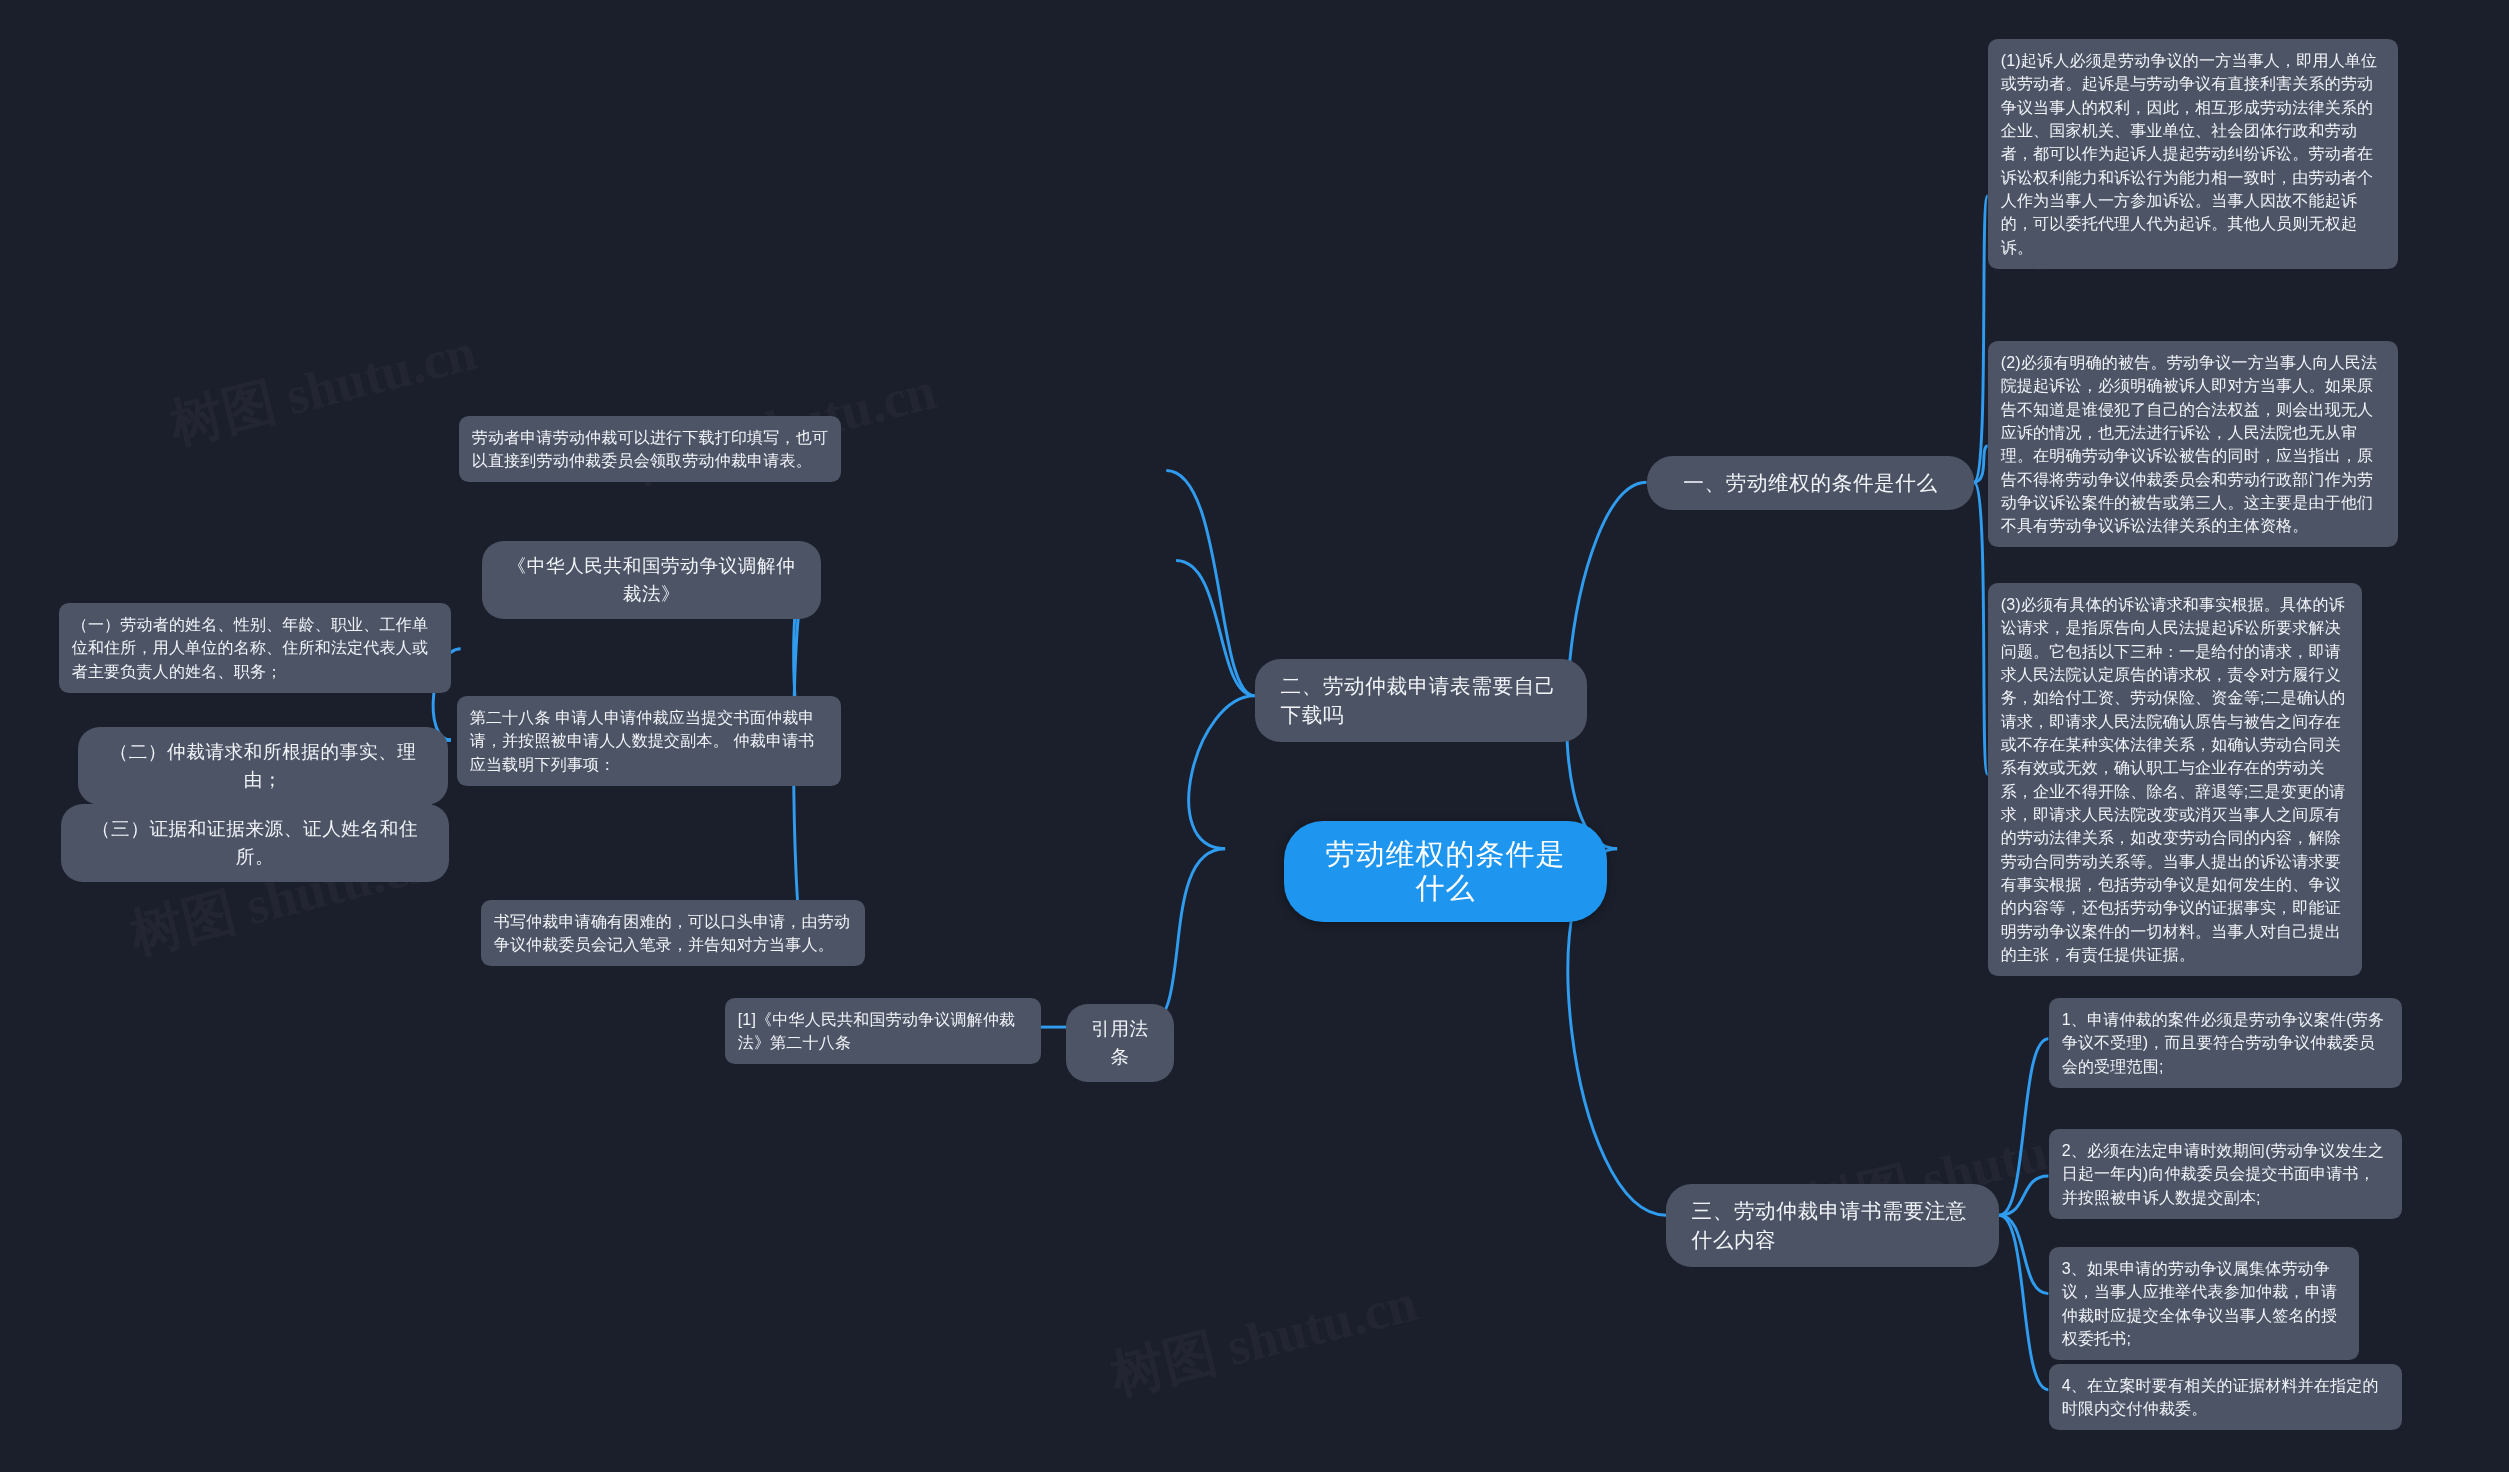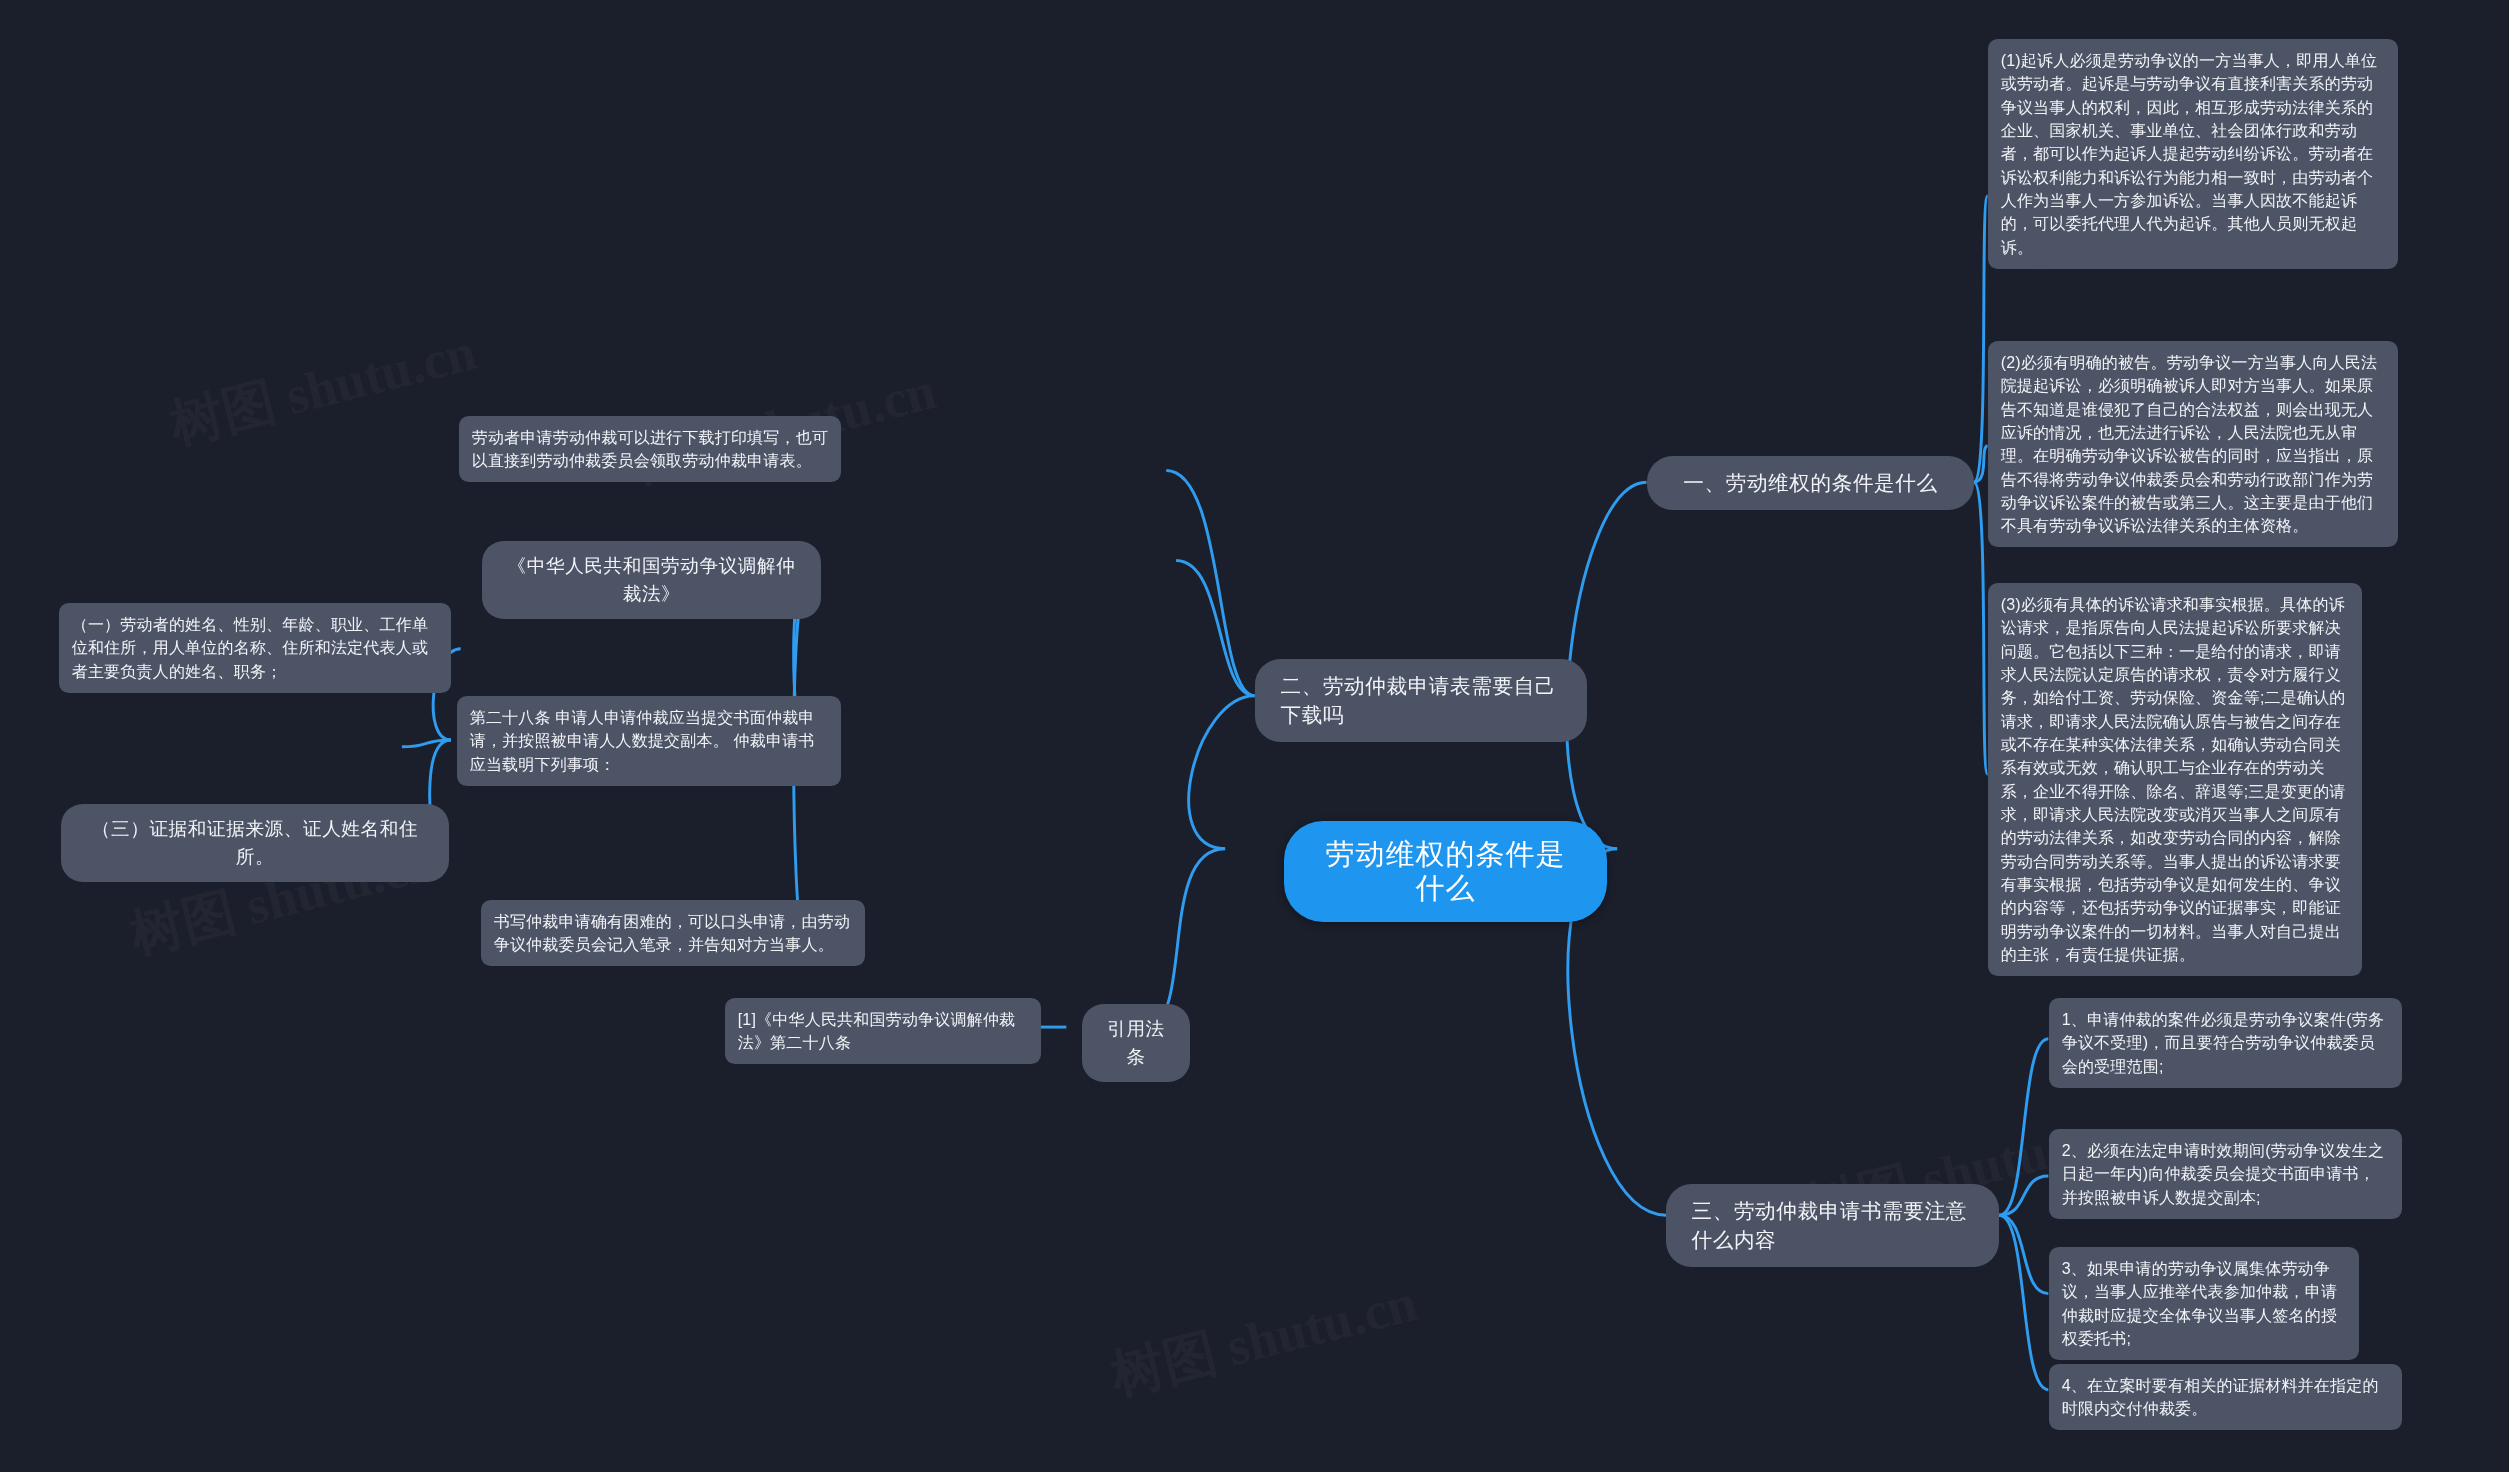--- a/index.html
+++ b/index.html
@@ -164,26 +164,29 @@
   </div>
 
   <div class="node dense" style="left:457px; top:900px; width:384px;margin-left:24px;">
     <span>书写仲裁申请确有困难的，可以口头申请，由劳动争议仲裁委员会记入笔录，并告知对方当事人。</span>
   </div>
 
   <div class="node dense" style="left:59px; top:603px; width:392px;">
     <span>（一）劳动者的姓名、性别、年龄、职业、工作单位和住所，用人单位的名称、住所和法定代表人或者主要负责人的姓名、职务；</span>
   </div>
 
+  <div class="node tiny" style="left:78px; top:727px; width:370px;">
+    <span>（二）仲裁请求和所根据的事实、理由；</span>
+  </div>
 
   <div class="node tiny" style="left:61px; top:804px; width:388px;text-align:center;">
     <span>（三）证据和证据来源、证人姓名和住所。</span>
   </div>
 
-  <div class="node tiny" style="left:1066px; top:1004px; width:108px;margin-left:16px;">
+  <div class="node tiny" style="left:1066px; top:1004px; width:108px;">
     <span>引用法条</span>
   </div>
 
   <div class="node dense" style="left:725px; top:998px; width:316px;">
     <span>[1]《中华人民共和国劳动争议调解仲裁法》第二十八条</span>
   </div>
 
   <div class="node branch" style="left:1666px; top:1184px; width:333px;">
     <span>三、劳动仲裁申请书需要注意什么内容</span>
   </div>

